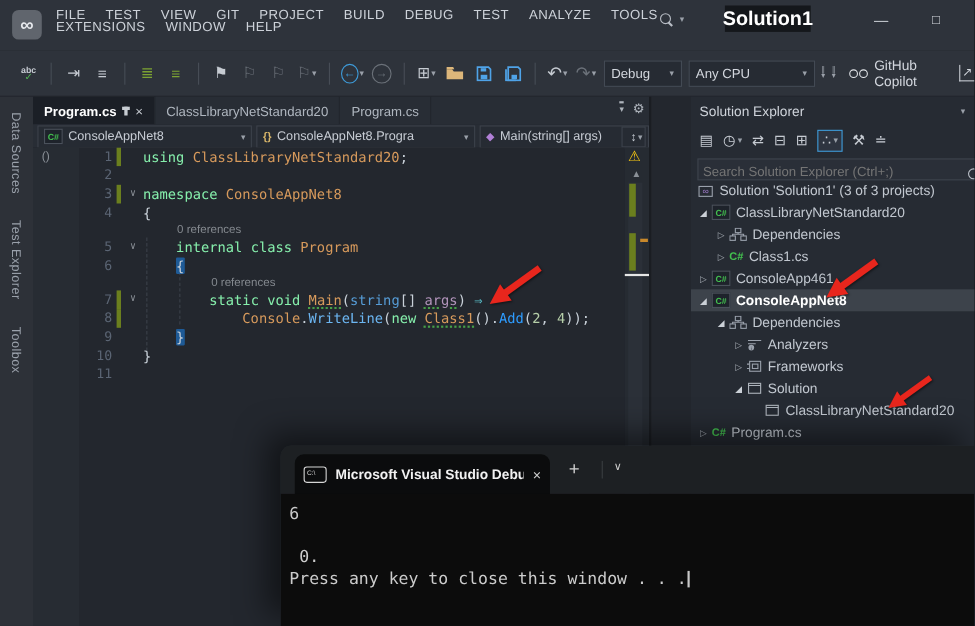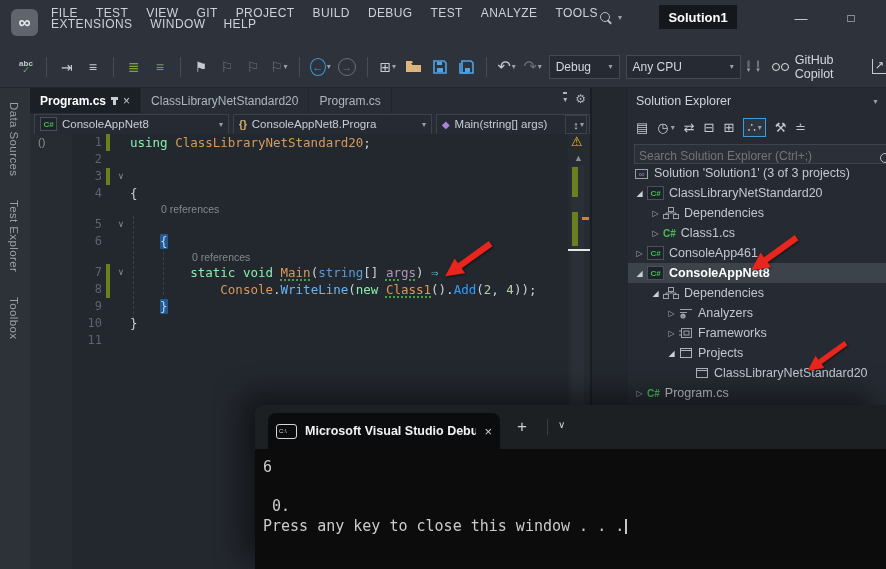--- a/index.html
+++ b/index.html
@@ -12,21 +12,21 @@
   #vs-logo{left:11px;top:9px;width:27px;height:27px;border-radius:6px;background:#60656D;
            color:#E8EAEE;display:flex;align-items:center;justify-content:center;font-size:17px;font-weight:bold;}
   .menu-row{position:absolute;left:42px;height:23px;display:flex;align-items:center;}
   #menu-row1{top:1px;} #menu-row2{top:12px;}
   .menu-item{padding:0 9px;color:#CDD2D9;font-size:12px;letter-spacing:.4px;cursor:default;}
   #title-search{left:594px;top:6px;width:50px;height:22px;display:flex;align-items:center;gap:8px;padding-left:6px;}
   .lens{display:inline-block;width:8px;height:8px;border:1.5px solid #B9BEC6;border-radius:50%;position:relative;}
   .lens::after{content:"";position:absolute;width:5px;height:1.5px;background:#B9BEC6;transform:rotate(45deg);left:6px;top:8px;}
   .mini-dd{color:#9AA0A9;font-size:8px;}
   #title-chip{left:659px;top:5px;width:78px;height:24px;background:#14171B;color:#FFFFFF;font-weight:bold;
-              font-size:13px;display:flex;align-items:center;justify-content:center;}
+              font-size:18px;display:flex;align-items:center;justify-content:center;}
   .win-btn{width:30px;height:24px;top:6px;color:#D2D6DC;display:flex;align-items:center;justify-content:center;font-size:13px;}
   #btn-min{left:786px;} #btn-max{left:836px;font-size:12px;}
   
   #toolbar{left:0;top:46px;width:886px;height:42px;background:#2E333B;border-bottom:1px solid #21252B;
            display:flex;align-items:center;padding-left:16px;box-sizing:border-box;gap:6px;}
   .tbtn{min-width:20px;height:24px;display:flex;align-items:center;justify-content:center;color:#C6CBD2;font-size:14px;gap:1px;}
   .tbtn.dim{color:#6B7179;}
   .tsep{width:1px;height:20px;background:#474D56;margin:0 4px;}
   .tb-abc{display:flex;flex-direction:column;align-items:center;font-size:8px;line-height:7px;font-weight:bold;color:#C6CBD2;}
   .tb-abc .chk{color:#53B853;font-size:9px;}
@@ -324,24 +324,24 @@
   </div>
 
   <div id="editor-bg" class="abs">
     <div id="bp-margin"></div>
     <div id="margin-glyph">()</div>
     <div class="guide" style="left:103px;top:82px;height:113px"></div>
     <div class="guide" style="left:133px;top:113px;height:48px"></div>
     <div id="code">
         <div class="code-row" style="top: 0px;"><span class="ln">1</span><span class="chg"></span><span class="ctext"><span class="tk-kw">using </span><span class="tk-type">ClassLibraryNetStandard20</span><span class="tk-pun">;</span></span></div>
         <div class="code-row" style="top: 17px;"><span class="ln">2</span><span class="ctext"></span></div>
-        <div class="code-row" style="top: 34px;"><span class="ln">3</span><span class="chg"></span><span class="fold">∨</span></div>
+        <div class="code-row" style="top: 34px;"><span class="ln">3</span><span class="chg"></span><span class="fold">∨</span><span class="ctext"><span class="tk-kw">namespace </span><span class="tk-type">ConsoleAppNet8</span></span></div>
         <div class="code-row" style="top: 51px;"><span class="ln">4</span><span class="ctext"><span class="tk-pun">{</span></span></div>
         <div class="lens-row" style="top: 68px;"><span style="margin-left: 31px;">0 references</span></div>
-        <div class="code-row" style="top: 82px;"><span class="ln">5</span><span class="fold">∨</span></div>
+        <div class="code-row" style="top: 82px;"><span class="ln">5</span><span class="fold">∨</span><span class="ctext"><span class="tk-pun">    </span><span class="tk-kw">internal </span><span class="tk-kw">class </span><span class="tk-type">Program</span></span></div>
         <div class="code-row" style="top: 99px;"><span class="ln">6</span><span class="ctext"><span class="tk-pun">    </span><span class="tk-pun tk-hl">{</span></span></div>
         <div class="lens-row" style="top: 116px;"><span style="margin-left: 62px;">0 references</span></div>
         <div class="code-row" style="top: 130px;"><span class="ln">7</span><span class="chg"></span><span class="fold">∨</span><span class="ctext"><span class="tk-pun">        </span><span class="tk-kw">static </span><span class="tk-kw">void </span><span class="tk-type tk-ul">Main</span><span class="tk-pun">(</span><span class="tk-skw">string</span><span class="tk-pun">[] </span><span class="tk-param tk-ul">args</span><span class="tk-pun">) </span><span class="tk-arrow">⇒</span></span></div>
         <div class="code-row" style="top: 147px;"><span class="ln">8</span><span class="chg"></span><span class="ctext"><span class="tk-pun">            </span><span class="tk-type">Console</span><span class="tk-pun">.</span><span class="tk-meth">WriteLine</span><span class="tk-pun">(</span><span class="tk-kw">new </span><span class="tk-type tk-ul">Class1</span><span class="tk-pun">().</span><span class="tk-meth2">Add</span><span class="tk-pun">(</span><span class="tk-num">2</span><span class="tk-pun">, </span><span class="tk-num">4</span><span class="tk-pun">));</span></span></div>
         <div class="code-row" style="top: 164px;"><span class="ln">9</span><span class="ctext"><span class="tk-pun">    </span><span class="tk-pun tk-hl">}</span></span></div>
         <div class="code-row" style="top: 181px;"><span class="ln">10</span><span class="ctext"><span class="tk-pun">}</span></span></div>
         <div class="code-row" style="top: 198px;"><span class="ln">11</span><span class="ctext"></span></div>
       </div>
   </div>
 
@@ -494,21 +494,21 @@
         <div class="trow" style="top: 180px; padding-left: 36px;">
           <span class="texp open">◢</span>
           <span class="ticon">
             <svg width="14" height="12" viewBox="0 0 14 12">
               <g stroke="#AEB4BC" fill="none">
                 <rect x="1.5" y="1.5" width="11" height="9"></rect>
                 <path d="M1.5 3.5h11"></path>
               </g>
             </svg>
           </span>
-          <span>Projects</span>
+          <span>Solution</span>
         </div>
         <div class="trow" style="top: 200px; padding-left: 52px;">
           <span class="texp"></span>
           <span class="ticon">
             <svg width="14" height="12" viewBox="0 0 14 12">
               <g stroke="#AEB4BC" fill="none">
                 <rect x="1.5" y="1.5" width="11" height="9"></rect>
                 <path d="M1.5 3.5h11"></path>
               </g>
             </svg>

